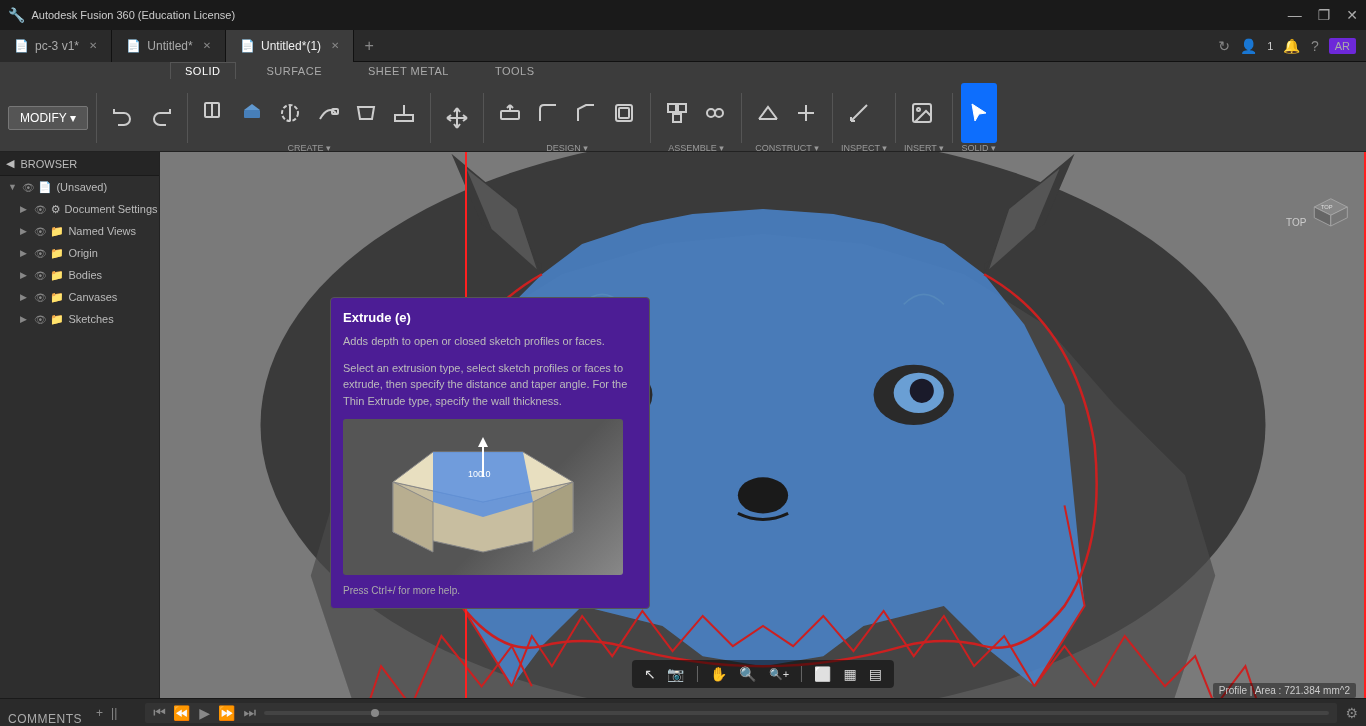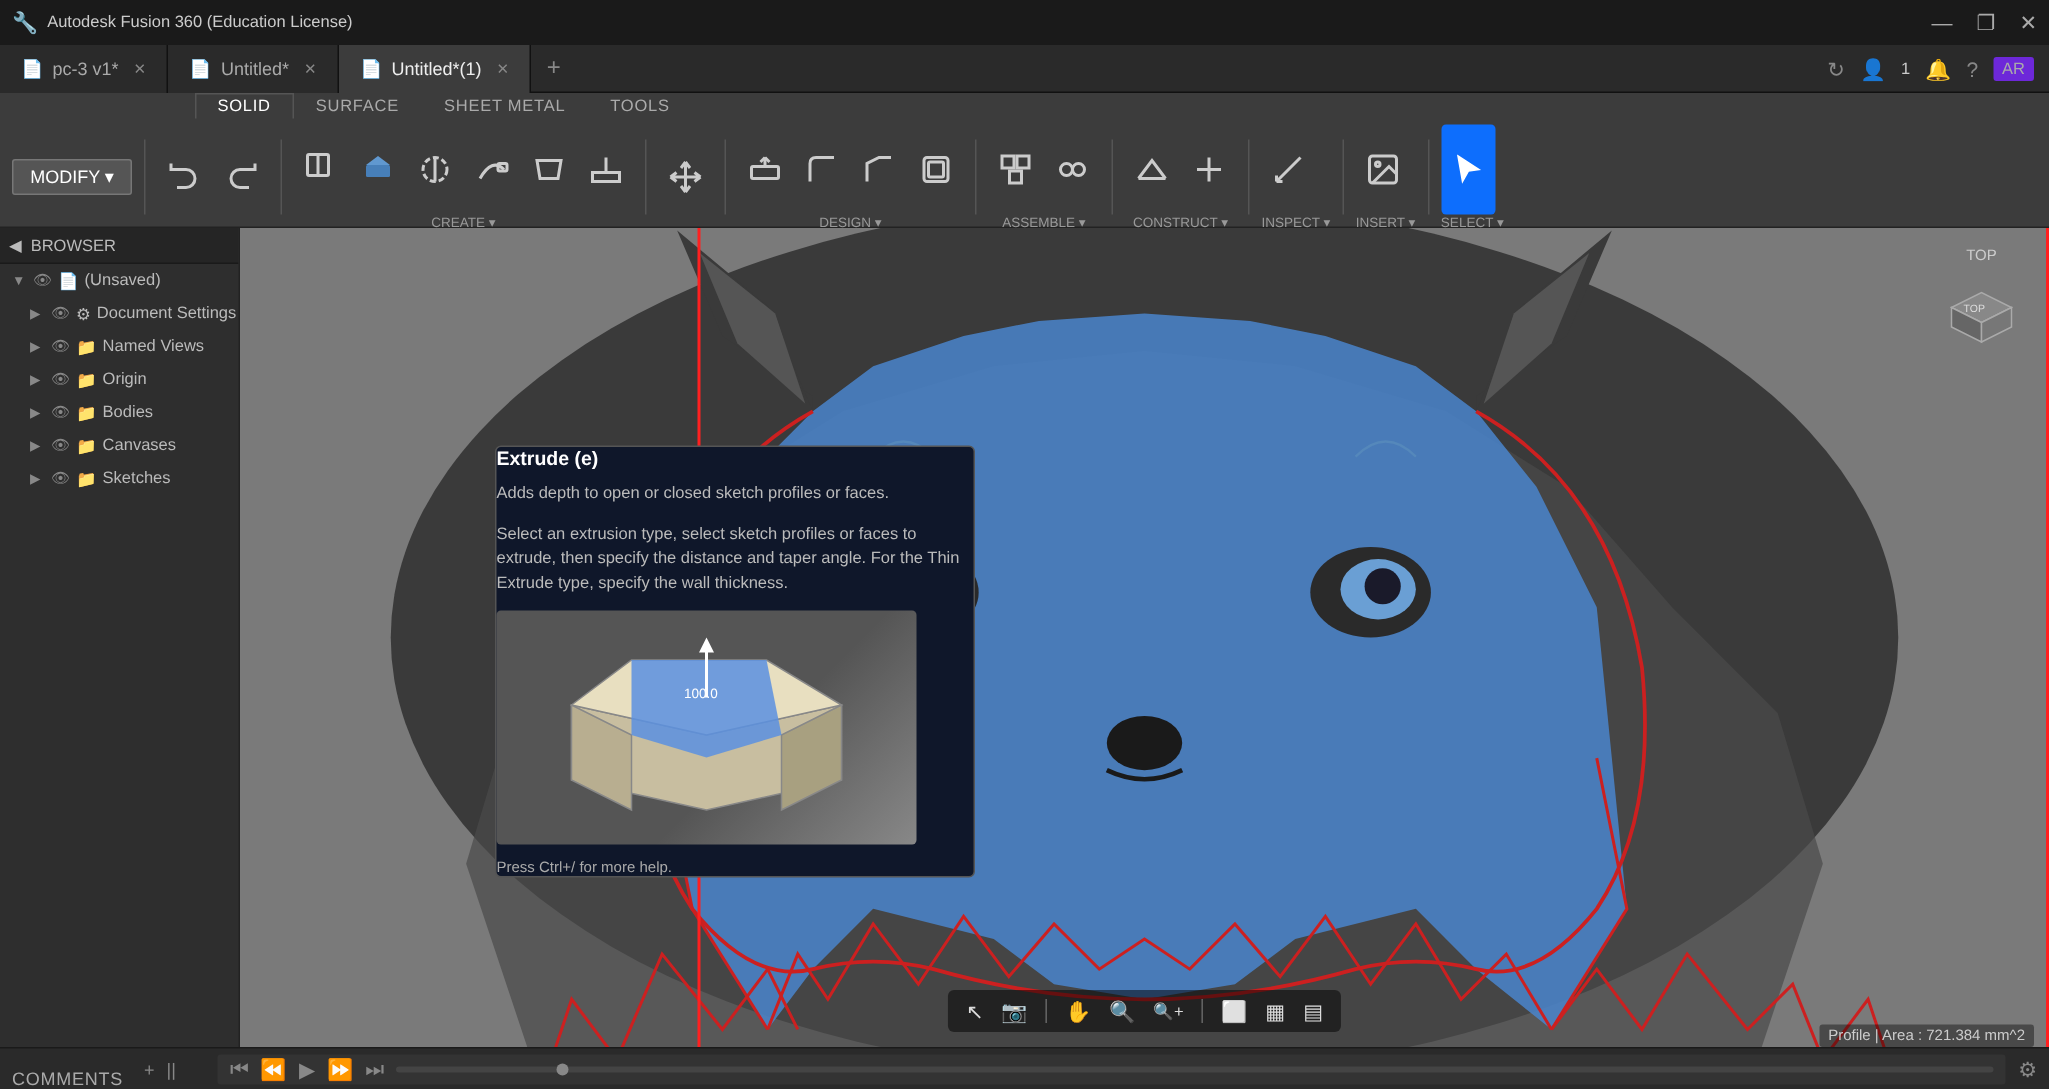--- a/index.html
+++ b/index.html
@@ -28,21 +28,21 @@
     .tab-icon { font-size: 12px; }
     #new-tab-btn { padding: 0 10px; font-size: 16px; color: #888; cursor: pointer; background: none; border: none; }
     #tab-extras { margin-left: auto; display: flex; align-items: center; gap: 10px; padding-right: 10px; }
     .tab-extra-icon { font-size: 14px; color: #888; cursor: pointer; }
 
     
     #toolbar {
       height: 90px; background: #3c3c3c; border-bottom: 1px solid #222; display: flex; flex-direction: column;
     }
     #toolbar-tabs {
-      height: 24px; display: flex; align-items: flex-end; padding-left: 130px; gap: 0;
+      height: 24px; display: flex; align-items: flex-end; padding-left: 130px; gap: 16px; margin-left: 40px;
     }
     .toolbar-tab {
       padding: 2px 14px; font-size: 11px; color: #aaa; cursor: pointer; border: 1px solid transparent;
       border-bottom: none; text-transform: uppercase; letter-spacing: 0.5px;
     }
     .toolbar-tab.active { background: #3c3c3c; color: #fff; border-color: #555; border-bottom-color: #3c3c3c; }
     #toolbar-content { flex: 1; display: flex; align-items: center; padding: 4px 8px; gap: 4px; }
     #design-btn {
       background: #555; border: 1px solid #777; color: #fff; padding: 4px 10px; font-size: 12px;
       cursor: pointer; border-radius: 2px; display: flex; align-items: center; gap: 4px; min-width: 80px;
@@ -84,22 +84,22 @@
       font-size: 11px; color: #bbb; cursor: pointer;
     }
     .browser-item.level1 { padding-left: 8px; }
     .browser-item.level2 { padding-left: 20px; }
     .browser-arrow { font-size: 9px; color: #888; width: 10px; }
     .eye-icon { font-size: 10px; color: #888; }
 
     
     #tooltip-popup {
       position: absolute; left: 170px; top: 145px; width: 320px;
-      background: #0f172a; border: 1px solid #555; border-radius: 4px; z-index: 100;
-      color: #ddd; 
+      background: #4c1d95; border: 1px solid #555; border-radius: 4px; z-index: 100;
+      color: #ddd; padding: 12px;
     }
     #tooltip-title { font-size: 13px; font-weight: bold; color: #fff; margin-bottom: 8px; }
     #tooltip-desc { font-size: 11px; color: #bbb; margin-bottom: 10px; line-height: 1.5; }
     #tooltip-desc2 { font-size: 11px; color: #bbb; margin-bottom: 10px; line-height: 1.5; }
     #tooltip-img {
       width: 280px; height: 156px; background: linear-gradient(135deg, #555 60%, #888 100%);
       border-radius: 3px; margin-bottom: 10px; display: flex; align-items: center; justify-content: center;
       overflow: hidden; position: relative;
     }
     #tooltip-hint { font-size: 10px; color: #aaa; }
@@ -107,21 +107,21 @@
     
     #canvas { flex: 1; position: relative; overflow: hidden; }
     
     #wolf-canvas {
       position: absolute; top: 0; left: 0; width: 100%; height: 100%;
     }
 
     
     #viewcube {
       position: absolute; top: 10px; right: 10px; width: 70px; height: 70px;
-      display: flex; flex-direction: column; align-items: center; justify-content: center;
+      display: flex; flex-direction: row; align-items: flex-end; justify-content: center;
     }
 
     
     #canvas-bottom {
       position: absolute; bottom: 10px; left: 50%; transform: translateX(-50%);
       display: flex; align-items: center; gap: 4px; background: rgba(0,0,0,0.5);
       border-radius: 4px; padding: 4px 8px;
     }
     .canvas-tool { font-size: 14px; color: #ddd; cursor: pointer; padding: 2px 4px; }
     .canvas-tool-divider { width: 1px; height: 16px; background: #666; margin: 0 4px; }
@@ -360,21 +360,21 @@
     <div class="toolbar-divider"></div>
 
     <div class="toolbar-group-wrap">
       <div class="toolbar-group-row">
         <div class="tool-btn active">
           <svg viewBox="0 0 24 24" fill="white" stroke="white" stroke-width="1">
               <path d="M5 3l14 9-7 1-4 7L5 3z"></path>
             </svg>
         </div>
       </div>
-      <span class="group-label-row">SELECT ▾</span>
+      <span class="group-label-row">SOLID ▾</span>
     </div>
   </div>
 </div>
 
 <div id="main">
 
   <div id="sidebar">
     <div id="browser-header">
       <span>◀</span>
       <span>BROWSER</span>

